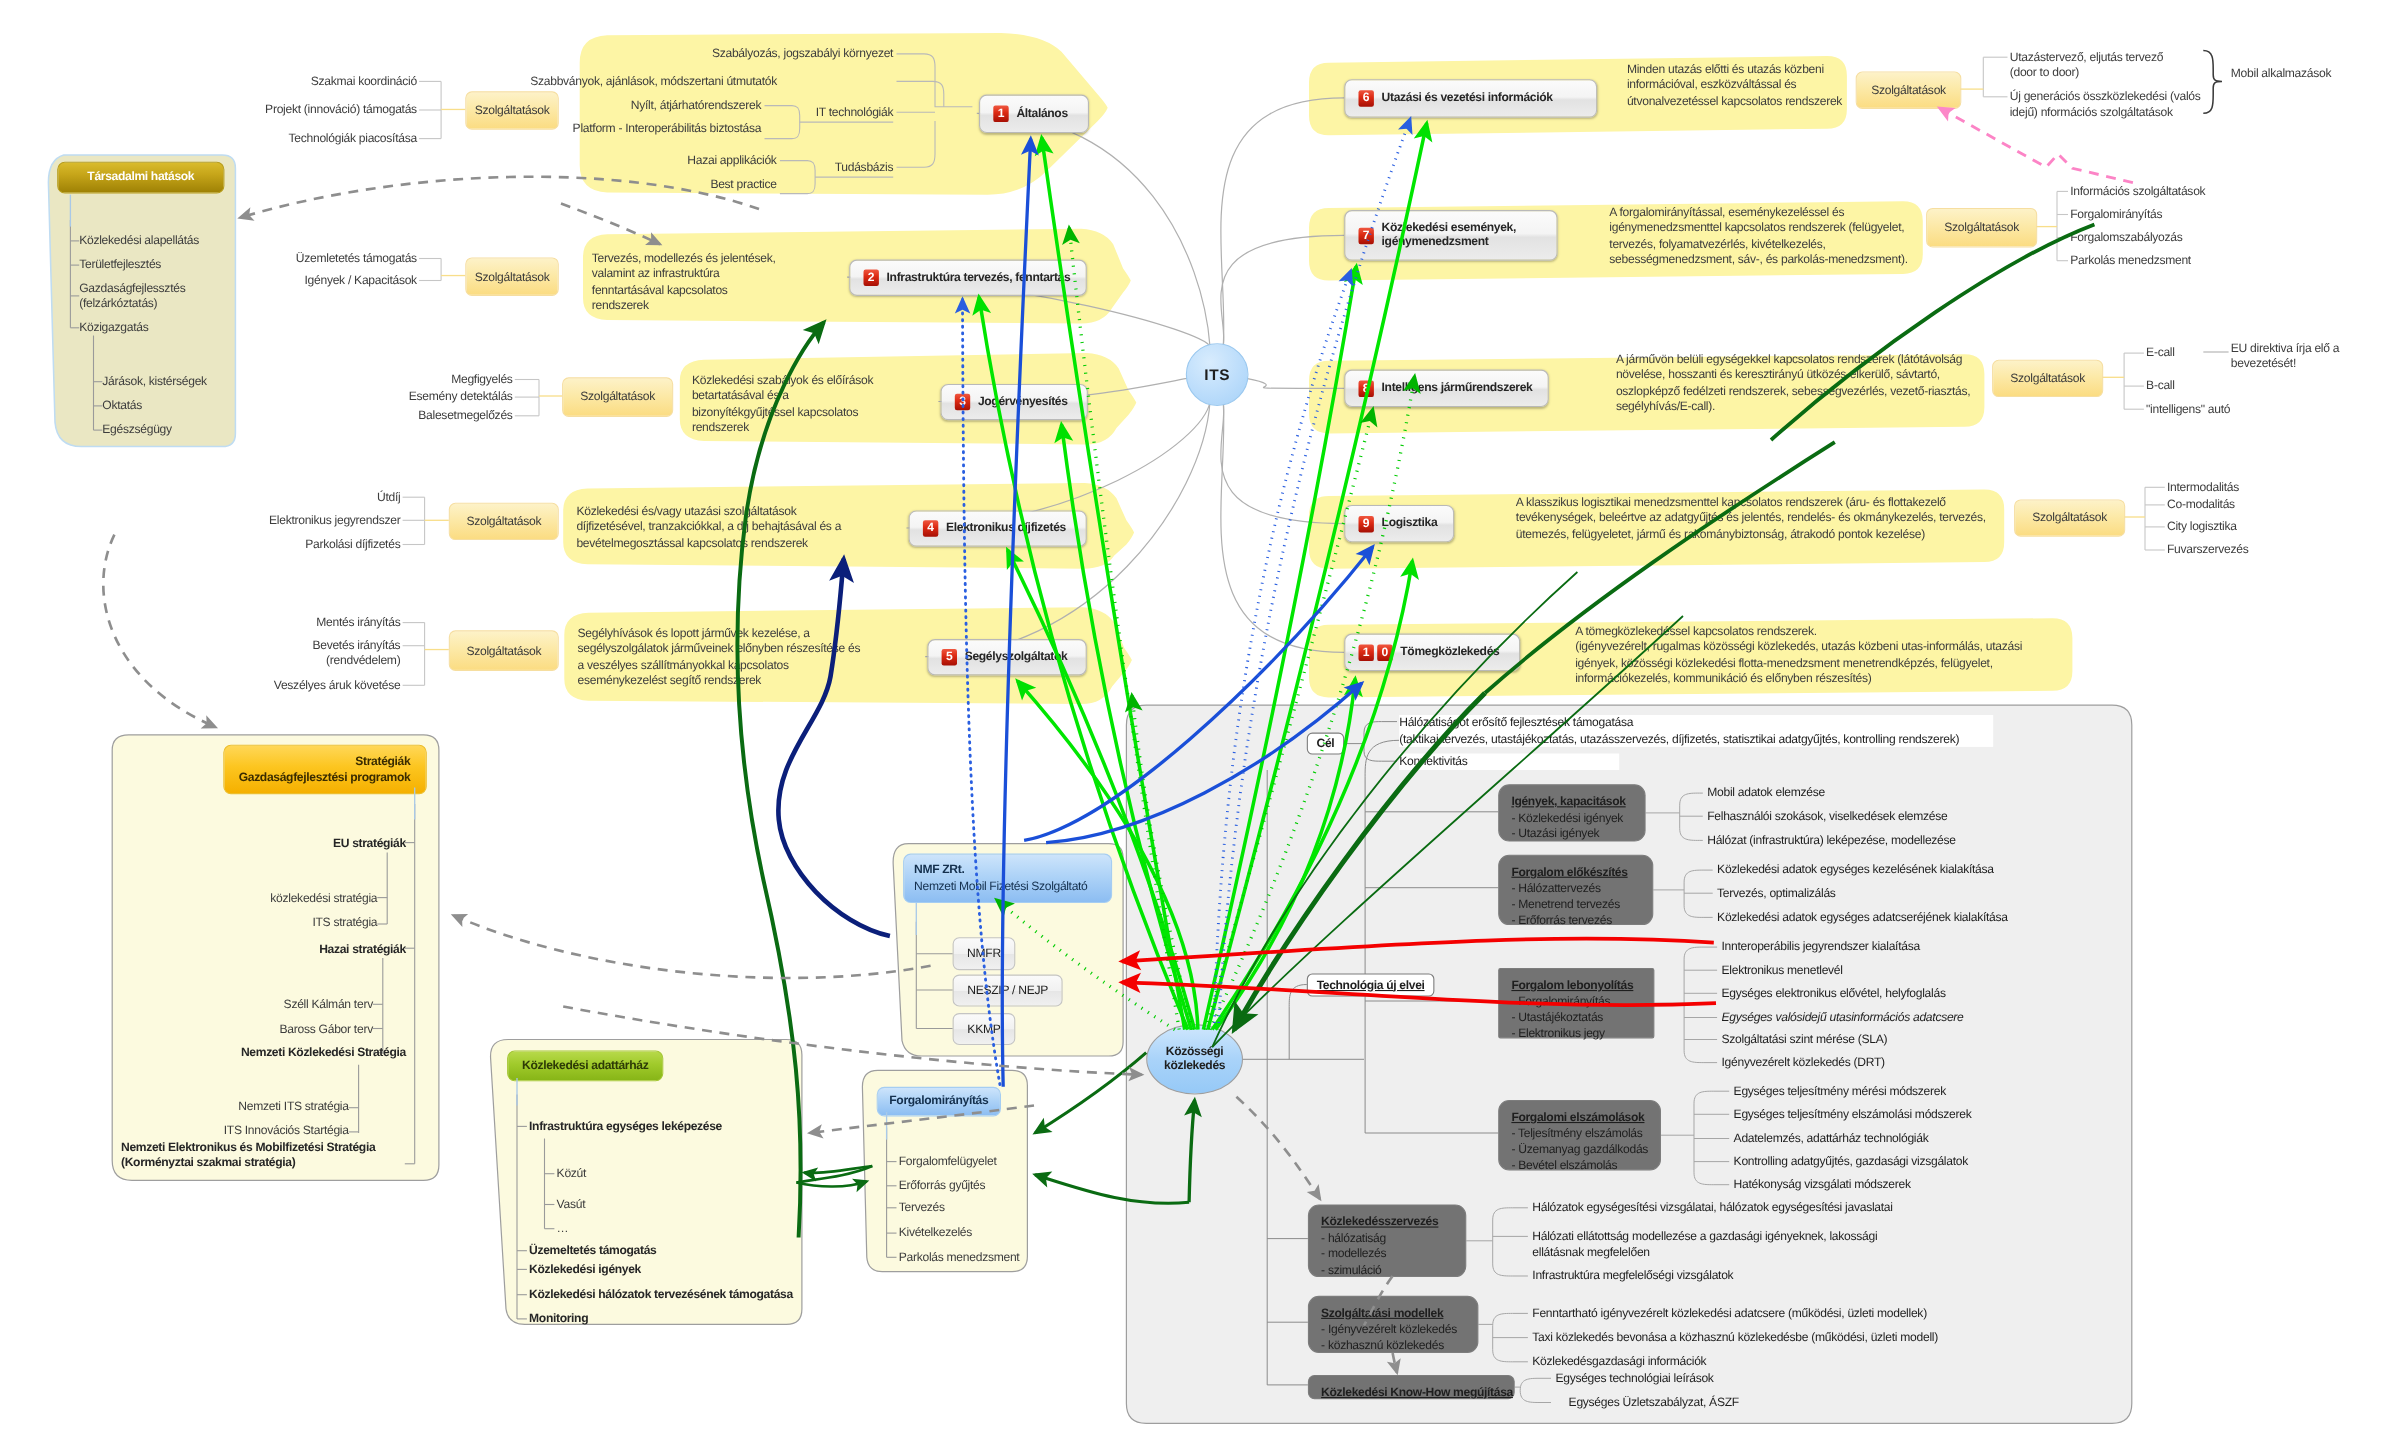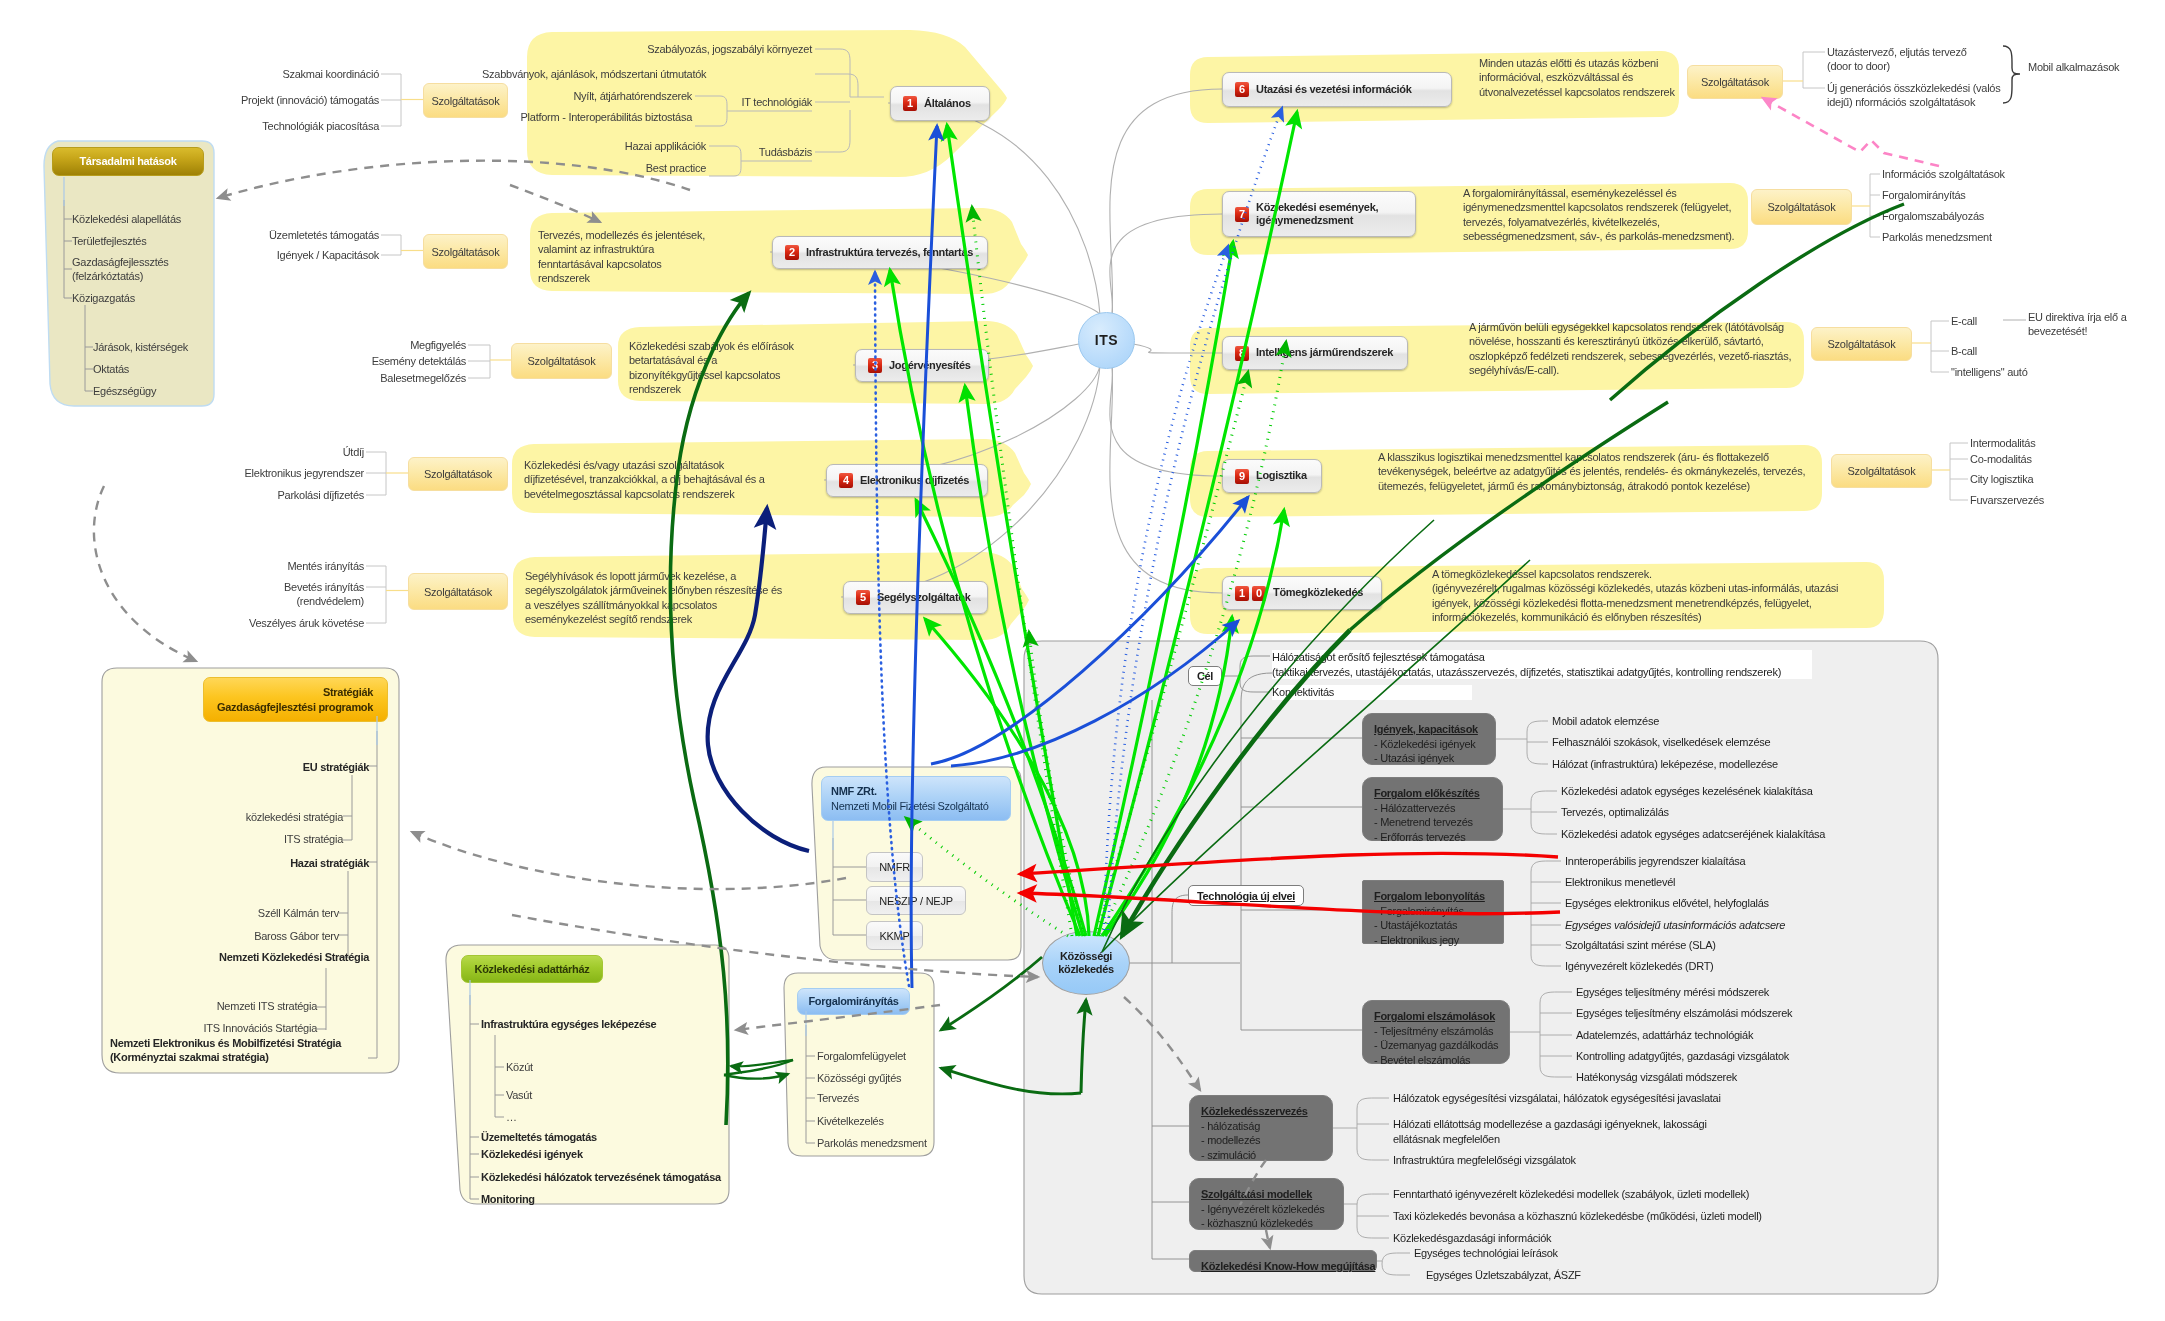--- a/index.html
+++ b/index.html
@@ -318,21 +318,21 @@
 </svg>
 <div class="lab labb" style="left:481px;top:1017px;width:250px;">Infrastruktúra egységes leképezése</div>
 <div class="lab labb" style="left:481px;top:1130px;width:250px;">Üzemeltetés támogatás</div>
 <div class="lab labb" style="left:481px;top:1147px;width:250px;">Közlekedési igények</div>
 <div class="lab labb" style="left:481px;top:1170px;width:250px;">Közlekedési hálózatok tervezésének támogatása</div>
 <div class="lab labb" style="left:481px;top:1192px;width:250px;">Monitoring</div>
 <div class="lab" style="left:506px;top:1060px;width:120px;">Közút</div>
 <div class="lab" style="left:506px;top:1088px;width:120px;">Vasút</div>
 <div class="lab" style="left:506px;top:1110px;width:120px;">…</div>
 <div class="lab" style="left:817px;top:1049px;width:130px;">Forgalomfelügyelet</div>
-<div class="lab" style="left:817px;top:1071px;width:130px;">Közösségi gyűjtés</div>
+<div class="lab" style="left:817px;top:1071px;width:130px;">Erőforrás gyűjtés</div>
 <div class="lab" style="left:817px;top:1091px;width:130px;">Tervezés</div>
 <div class="lab" style="left:817px;top:1114px;width:130px;">Kivételkezelés</div>
 <div class="lab" style="left:817px;top:1136px;width:130px;">Parkolás menedzsment</div>
 <div class="plain" style="left:866px;top:852px;width:57px;height:30px;border-radius:6px;background:linear-gradient(180deg,#fafafa 0%,#f1f1f1 50%,#e6e6e6 52%,#f0f0f0 100%);border:1px solid #c4c4c4;">NMFR</div>
 <div class="plain" style="left:866px;top:886px;width:100px;height:29px;border-radius:6px;background:linear-gradient(180deg,#fafafa 0%,#f1f1f1 50%,#e6e6e6 52%,#f0f0f0 100%);border:1px solid #c4c4c4;">NESZIP / NEJP</div>
 <div class="plain" style="left:866px;top:921px;width:57px;height:29px;border-radius:6px;background:linear-gradient(180deg,#fafafa 0%,#f1f1f1 50%,#e6e6e6 52%,#f0f0f0 100%);border:1px solid #c4c4c4;">KKMP</div>
 <svg class="layer" viewBox="0 0 2165 1321">
 <g fill="none" stroke="#9a9a9a" stroke-width="1">
         <path d="M833,838 L833,935"></path>
         <path d="M833,867 L866,867"></path>
@@ -444,21 +444,21 @@
     </div>
 <div class="ptxt" style="left:1393px;top:1091px;width:430px;">Hálózatok egységesítési vizsgálatai, hálózatok egységesítési javaslatai</div>
 <div class="ptxt" style="left:1393px;top:1117px;width:430px;">Hálózati ellátottság modellezése a gazdasági igényeknek, lakossági
 ellátásnak megfelelően</div>
 <div class="ptxt" style="left:1393px;top:1153px;width:430px;">Infrastruktúra megfelelőségi vizsgálatok</div>
 <div class="panelbox" style="left:1189px;top:1178px;width:155px;height:52px;border-radius:10px;">
       <div class="pt">Szolgáltatási modellek</div>
       <div class="pl">- Igényvezérelt közlekedés</div>
       <div class="pl">- közhasznú közlekedés</div>
     </div>
-<div class="ptxt" style="left:1393px;top:1187px;width:430px;">Fenntartható igényvezérelt közlekedési modellek (szabályok, üzleti modellek)</div>
+<div class="ptxt" style="left:1393px;top:1187px;width:430px;">Fenntartható igényvezérelt közlekedési adatcsere (működési, üzleti modellek)</div>
 <div class="ptxt" style="left:1393px;top:1209px;width:430px;">Taxi közlekedés bevonása a közhasznú közlekedésbe (működési, üzleti modell)</div>
 <div class="ptxt" style="left:1393px;top:1231px;width:430px;">Közlekedésgazdasági információk</div>
 <div class="panelbox" style="left:1189px;top:1250px;width:188px;height:22px;border-radius:6px;">
       <div class="pt">Közlekedési Know-How megújítása</div>
     </div>
 <div class="ptxt" style="left:1414px;top:1246px;width:430px;">Egységes technológiai leírások</div>
 <div class="ptxt" style="left:1414px;top:1268px;width:430px;padding-left:12px;">Egységes Üzletszabályzat, ÁSZF</div>
 <div class="lab" style="left:482px;top:42px;width:330px;text-align:right;">Szabályozás, jogszabályi környezet</div>
 <div class="lab" style="left:482px;top:67px;width:330px;">Szabbványok, ajánlások, módszertani útmutatók</div>
 <div class="lab" style="left:482px;top:95px;width:330px;text-align:right;">IT technológiák</div>

